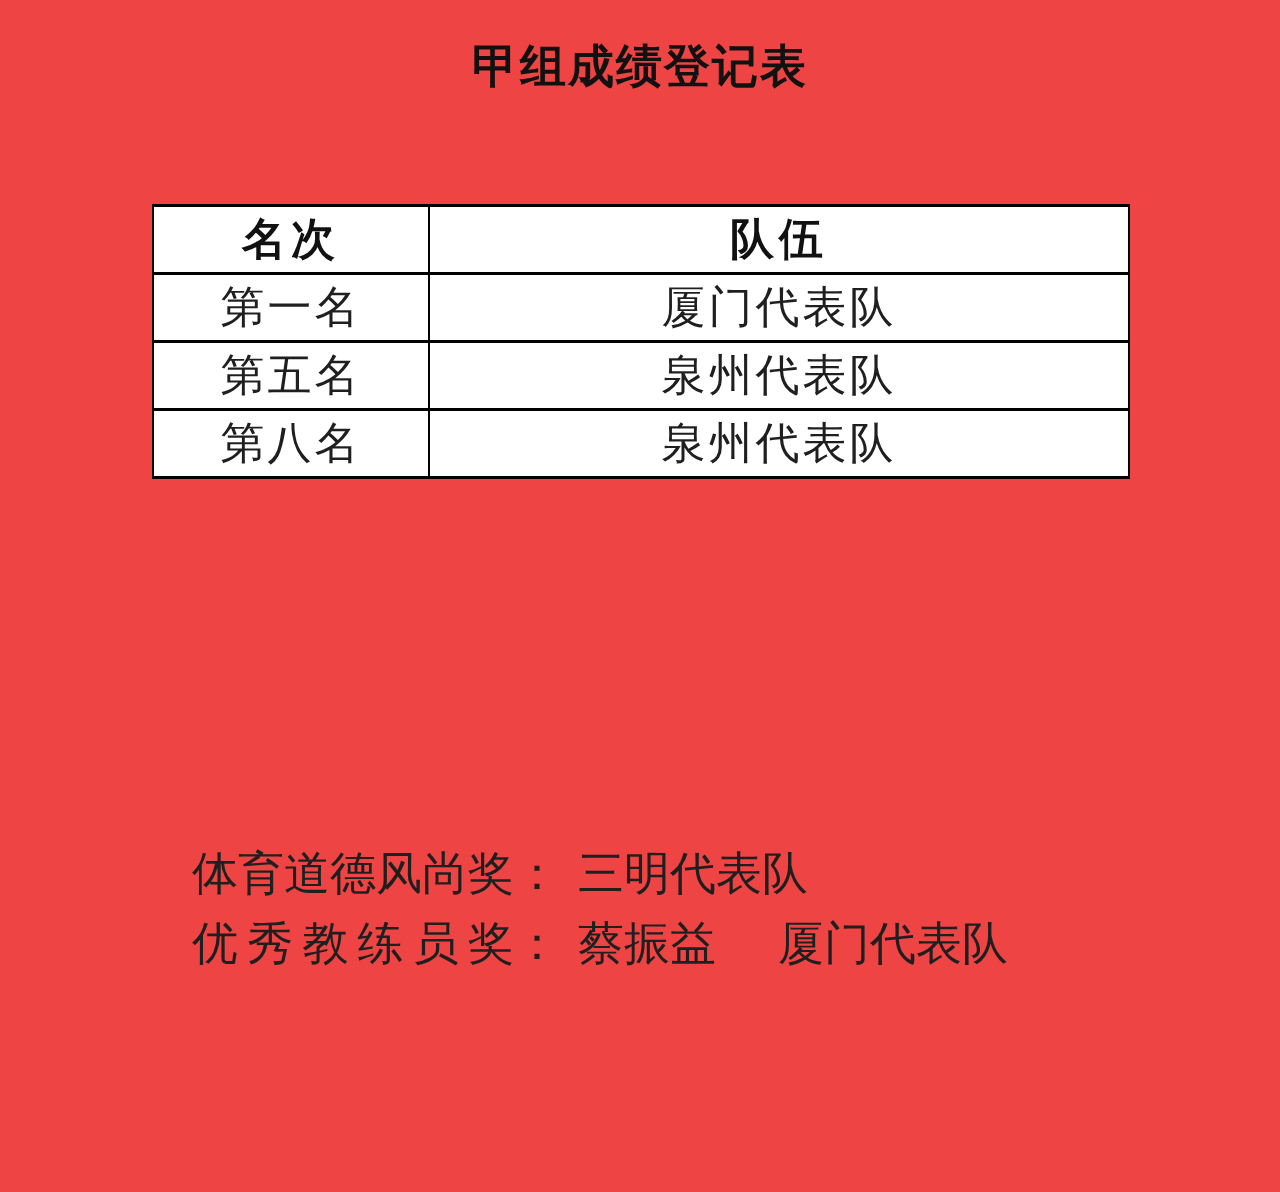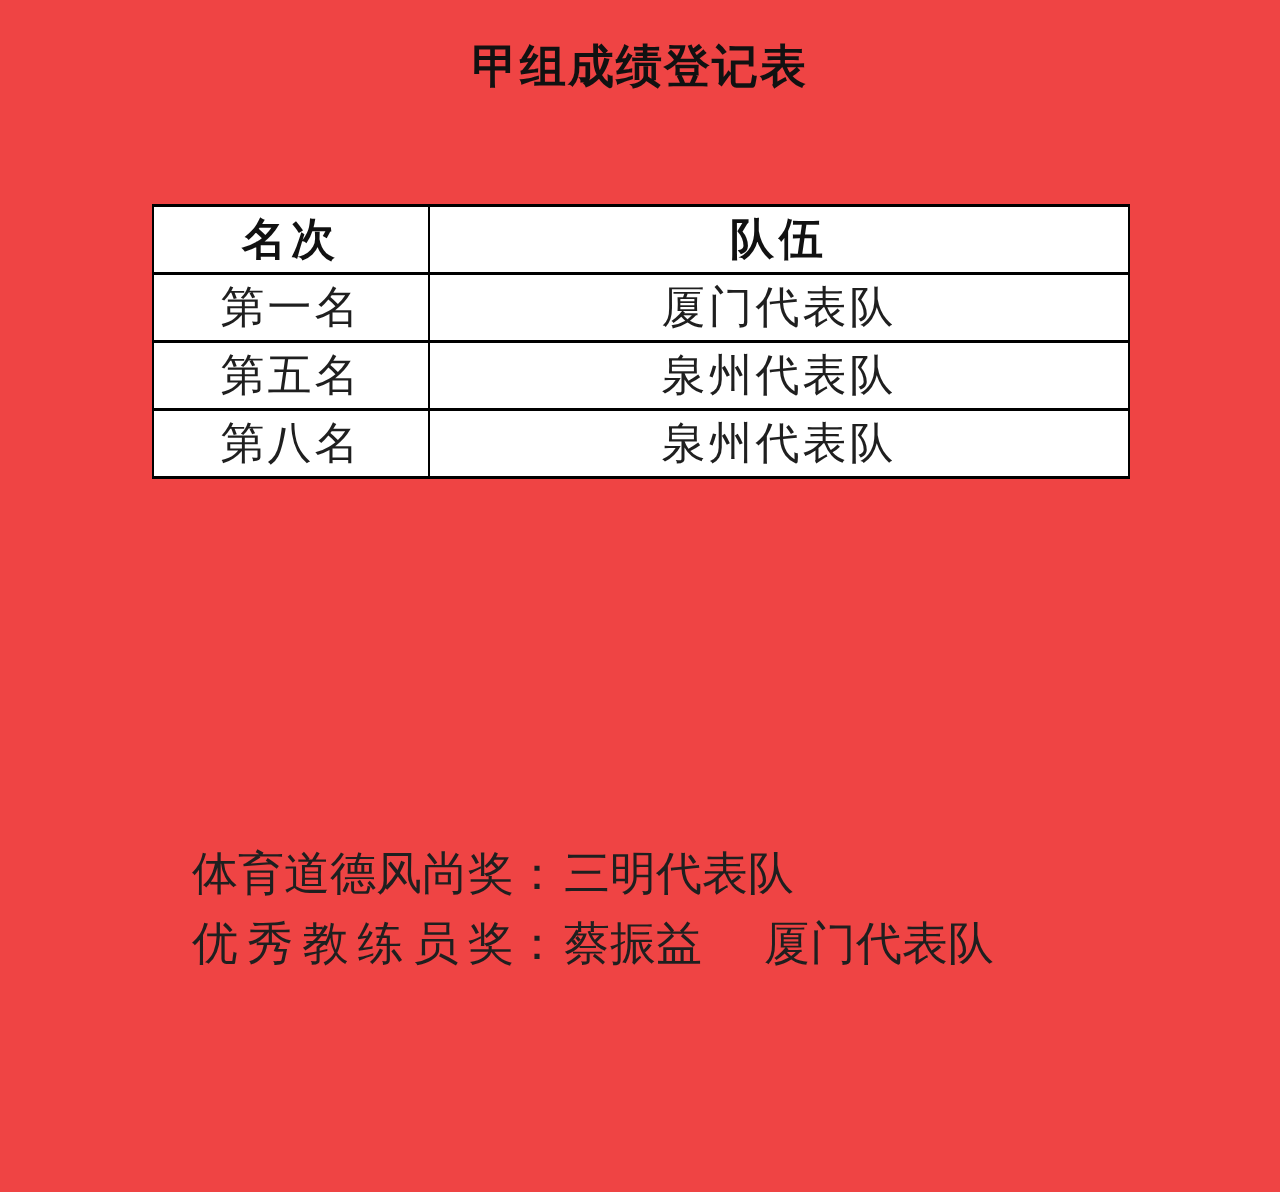--- a/index.html
+++ b/index.html
@@ -84,21 +84,21 @@
     text-align-last: justify;
     vertical-align: top;
   }
   .award-colon {
     display: inline-block;
     vertical-align: top;
   }
   .award-recipient {
     display: inline-block;
     width: 200px;
-    margin-left: 4px;
+    margin-left: 18px;
     vertical-align: top;
     text-align: left;
   }
   .award-recipient:empty {
     width: 0;
   }
   .award-team {
     display: inline-block;
     vertical-align: top;
   }

